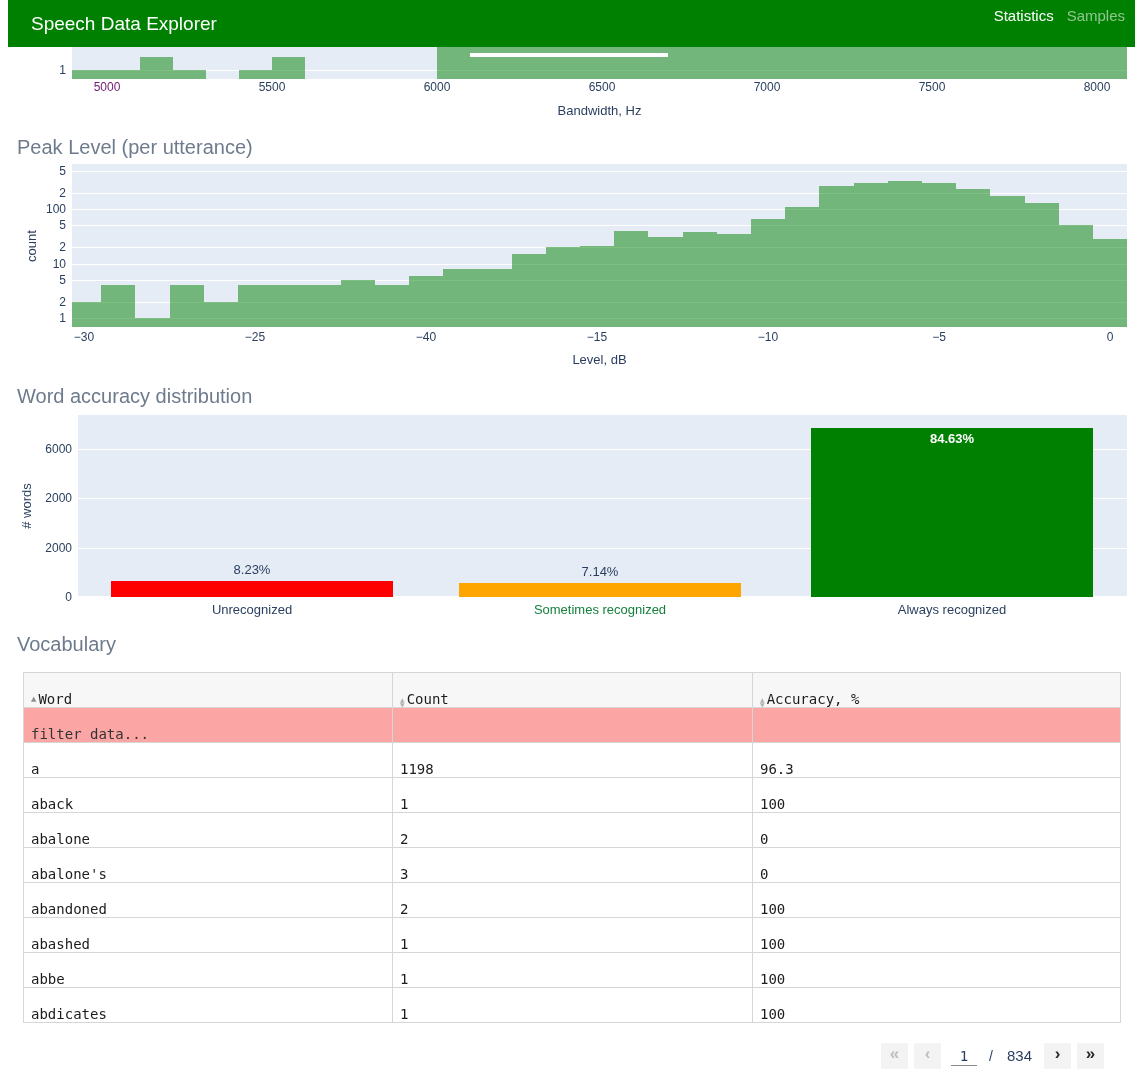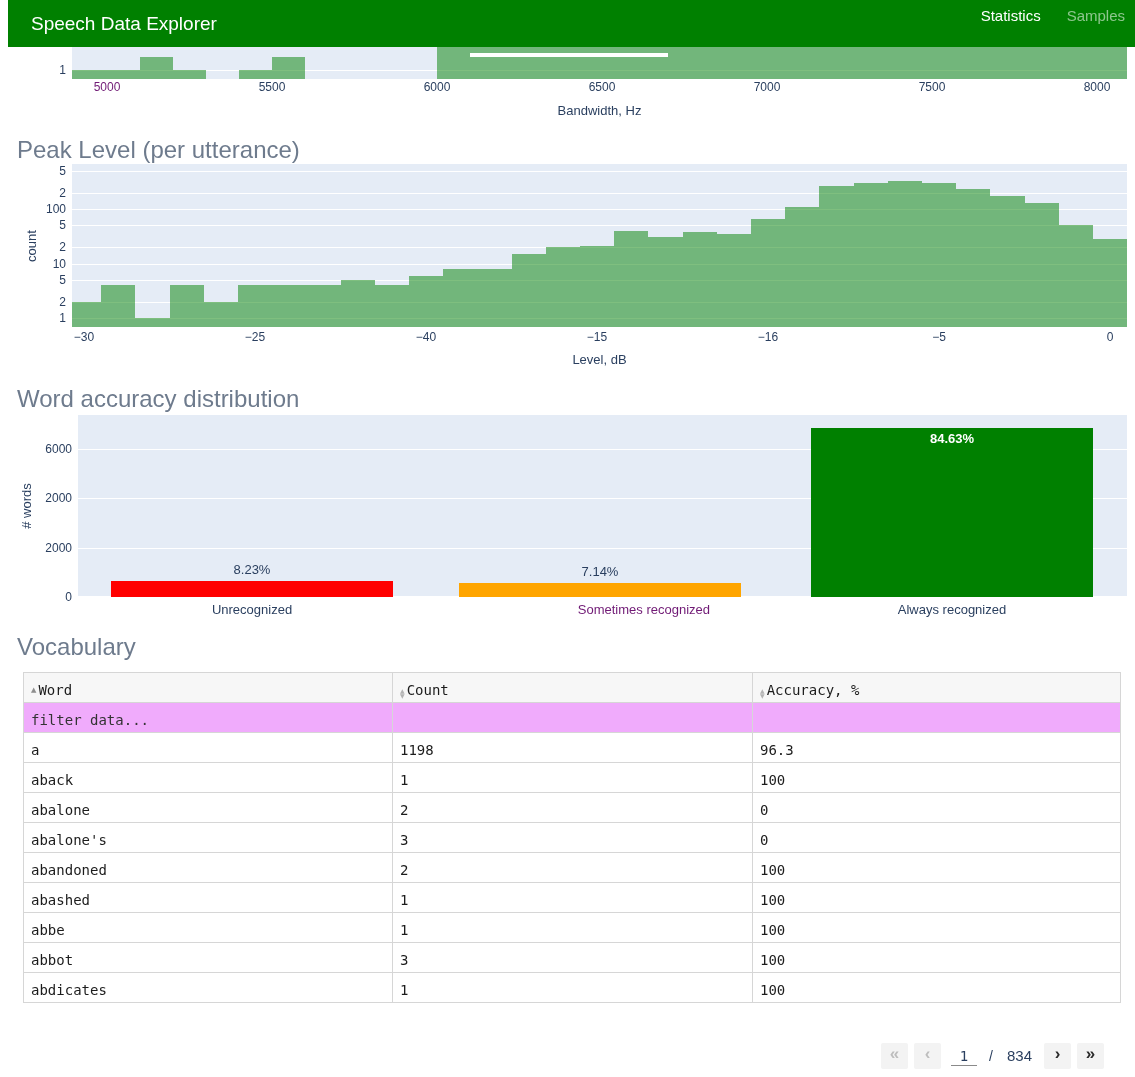--- a/index.html
+++ b/index.html
@@ -2,50 +2,50 @@
 <html><head>
 <meta charset="utf-8">
 <style>
   html,body{margin:0;padding:0;background:#fff;}
   *{box-sizing:border-box;}
   .page{position:relative;width:1135px;height:1077px;background:#fff;overflow:hidden;
         font-family:"Liberation Sans",sans-serif;}
   
   .topbar{position:absolute;left:8px;top:0;width:1135px;height:47px;background:#008000;}
   .app-title{position:absolute;left:23px;top:0;height:47px;line-height:47px;color:#fff;font-size:19px;}
-  .topnav{position:absolute;right:18px;top:0;height:31px;display:flex;align-items:center;gap:26px;}
+  .topnav{position:absolute;right:18px;top:0;height:31px;display:flex;align-items:center;gap:13px;}
   .nav-item{font-size:15px;color:#fff;cursor:pointer;}
   .nav-item.dim{color:rgba(255,255,255,0.55);}
   
   .sec{position:absolute;left:0;width:1135px;}
   #sec-bw{top:47px;height:83px;}
   #sec-peak{top:164px;height:210px;}
   #sec-acc{top:415px;height:205px;}
   .plot{position:absolute;background:#e5ecf6;overflow:hidden;}
   #bw-plot{left:72px;top:0;width:1055px;height:32px;}
   #peak-plot{left:72px;top:0;width:1055px;height:163px;}
   #acc-plot{left:78px;top:0;width:1049px;height:182px;}
-  .sec-title{position:absolute;margin:0;font-size:24px;font-weight:400;color:#6e7b8d;white-space:nowrap;}
+  .sec-title{position:absolute;margin:0;font-size:20px;font-weight:400;color:#6e7b8d;white-space:nowrap;}
   #title-peak{left:17px;top:136px;}
   #title-acc{left:17px;top:385px;}
   #title-vocab{left:17px;top:633px;}
   .axis-title{position:absolute;font-size:13px;color:#2a3f5f;text-align:center;}
   #bw-xtitle{left:72px;width:1055px;top:56px;}
   #peak-xtitle{left:72px;width:1055px;top:188px;}
   .rot{position:absolute;transform:translate(-50%,-50%) rotate(-90deg);font-size:13px;color:#2a3f5f;white-space:nowrap;}
   #peak-ytitle{left:31px;top:82px;}
   #acc-ytitle{left:26px;top:91px;}
   
   .vocab-wrap{position:absolute;left:23px;top:672px;width:1097px;}
   table.vocab{border-collapse:collapse;table-layout:fixed;width:1097px;
       font-family:"DejaVu Sans Mono",monospace;font-size:14px;color:#1c1c1c;}
-  table.vocab th,table.vocab td{border:1px solid #d6d6d6;height:30px;padding:4px 6px 0 7px;
+  table.vocab th,table.vocab td{border:1px solid #d6d6d6;height:30px;padding:18px 6px 0 7px;
       text-align:left;font-weight:400;overflow:hidden;white-space:nowrap;}
   table.vocab th{background:#f7f7f7;cursor:pointer;}
-  tr.filter-row td{background:#f0abfc;margin-left:14px;}
+  tr.filter-row td{background:#fca5a5;margin-left:14px;}
   tr.data-row td{background:#fff;}
   .filter-cell{text-align:right;color:#333;cursor:text;}
   .sort-updown{display:inline-flex;flex-direction:column;font-size:6px;line-height:5px;
       color:#b3b3b3;vertical-align:2px;margin-right:2px;font-family:"DejaVu Sans",sans-serif;}
   .sort-asc{display:inline-block;font-size:7px;color:#8e8e8e;vertical-align:3px;margin-right:2px;
       font-family:"DejaVu Sans",sans-serif;}
   
   .pagination{position:absolute;top:1042px;right:31px;height:27px;display:flex;align-items:center;gap:6px;}
   .pg-btn{width:27px;height:26px;border:none;background:#f3f3f3;border-radius:2px;
       font-family:"Liberation Sans",sans-serif;font-size:17px;font-weight:700;color:#2a2a2a;
@@ -142,21 +142,21 @@
       <div style="position: absolute; left: 26px; width: 40px; top: 92.5px; height: 14px; line-height: 14px; text-align: right; font-size: 12px; color: rgb(42, 63, 95);">10</div>
       <div style="position: absolute; left: 26px; width: 40px; top: 76.0939px; height: 14px; line-height: 14px; text-align: right; font-size: 12px; color: rgb(42, 63, 95);">2</div>
       <div style="position: absolute; left: 26px; width: 40px; top: 54.4061px; height: 14px; line-height: 14px; text-align: right; font-size: 12px; color: rgb(42, 63, 95);">5</div>
       <div style="position: absolute; left: 26px; width: 40px; top: 38px; height: 14px; line-height: 14px; text-align: right; font-size: 12px; color: rgb(42, 63, 95);">100</div>
       <div style="position: absolute; left: 26px; width: 40px; top: 21.5939px; height: 14px; line-height: 14px; text-align: right; font-size: 12px; color: rgb(42, 63, 95);">2</div>
       <div style="position: absolute; left: 26px; width: 40px; top: -0.0938652px; height: 14px; line-height: 14px; text-align: right; font-size: 12px; color: rgb(42, 63, 95);">5</div>
       <div style="position: absolute; left: 49px; width: 70px; top: 166px; text-align: center; font-size: 12px; color: rgb(42, 63, 95);">−30</div>
       <div style="position: absolute; left: 220px; width: 70px; top: 166px; text-align: center; font-size: 12px; color: rgb(42, 63, 95);">−25</div>
       <div style="position: absolute; left: 391px; width: 70px; top: 166px; text-align: center; font-size: 12px; color: rgb(42, 63, 95);">−40</div>
       <div style="position: absolute; left: 562px; width: 70px; top: 166px; text-align: center; font-size: 12px; color: rgb(42, 63, 95);">−15</div>
-      <div style="position: absolute; left: 733px; width: 70px; top: 166px; text-align: center; font-size: 12px; color: rgb(42, 63, 95);">−16</div>
+      <div style="position: absolute; left: 733px; width: 70px; top: 166px; text-align: center; font-size: 12px; color: rgb(42, 63, 95);">−10</div>
       <div style="position: absolute; left: 904px; width: 70px; top: 166px; text-align: center; font-size: 12px; color: rgb(42, 63, 95);">−5</div>
       <div style="position: absolute; left: 1075px; width: 70px; top: 166px; text-align: center; font-size: 12px; color: rgb(42, 63, 95);">0</div>
     </section>
 
   <h2 class="sec-title" id="title-acc">Word accuracy distribution</h2>
   <section class="sec" id="sec-acc">
     <div class="plot" id="acc-plot">
         <div style="position: absolute; left: 0px; width: 1049px; top: 133px; height: 1px; background: rgb(255, 255, 255);"></div>
         <div style="position: absolute; left: 0px; width: 1049px; top: 83px; height: 1px; background: rgb(255, 255, 255);"></div>
         <div style="position: absolute; left: 0px; width: 1049px; top: 34px; height: 1px; background: rgb(255, 255, 255);"></div>
@@ -166,21 +166,21 @@
         <div style="position: absolute; left: 733px; width: 282px; top: 13.1228px; height: 168.877px; background: rgb(0, 128, 0);"></div>
       </div>
     <div class="rot" id="acc-ytitle"># words</div>
   <div style="position: absolute; left: 22px; width: 50px; top: 174px; height: 16px; line-height: 16px; text-align: right; font-size: 12px; color: rgb(42, 63, 95);">0</div>
       <div style="position: absolute; left: 22px; width: 50px; top: 124.7px; height: 16px; line-height: 16px; text-align: right; font-size: 12px; color: rgb(42, 63, 95);">2000</div>
       <div style="position: absolute; left: 22px; width: 50px; top: 75.4px; height: 16px; line-height: 16px; text-align: right; font-size: 12px; color: rgb(42, 63, 95);">2000</div>
       <div style="position: absolute; left: 22px; width: 50px; top: 26.1px; height: 16px; line-height: 16px; text-align: right; font-size: 12px; color: rgb(42, 63, 95);">6000</div>
       <div style="position: absolute; left: 182px; width: 140px; top: 146.583px; text-align: center; font-size: 13px; color: rgb(42, 63, 95);">8.23%</div>
       <div style="position: absolute; left: 142px; width: 220px; top: 187px; text-align: center; font-size: 13px; color: rgb(42, 63, 95);">Unrecognized</div>
       <div style="position: absolute; left: 530px; width: 140px; top: 148.752px; text-align: center; font-size: 13px; color: rgb(42, 63, 95);">7.14%</div>
-      <div style="position: absolute; left: 490px; width: 220px; top: 187px; text-align: right; font-size: 13px; color: #701a75;">Sometimes recognized</div>
+      <div style="position: absolute; left: 490px; width: 220px; top: 187px; text-align: center; font-size: 13px; color: #15803d;">Sometimes recognized</div>
       <div style="position: absolute; left: 882px; width: 140px; top: 16.1228px; text-align: center; font-size: 13px; font-weight: 600; color: rgb(255, 255, 255);">84.63%</div>
       <div style="position: absolute; left: 842px; width: 220px; top: 187px; text-align: center; font-size: 13px; color: rgb(42, 63, 95);">Always recognized</div>
     </section>
 
   <h2 class="sec-title" id="title-vocab">Vocabulary</h2>
   <div class="vocab-wrap">
     <table class="vocab" id="vocab-table">
       <colgroup>
           <col style="width:369px">
           <col style="width:360px">
@@ -234,25 +234,20 @@
             <td>abashed</td>
             <td>1</td>
             <td>100</td>
           </tr>
           <tr class="data-row">
             <td>abbe</td>
             <td>1</td>
             <td>100</td>
           </tr>
           <tr class="data-row">
-            <td>abbot</td>
-            <td>3</td>
-            <td>100</td>
-          </tr>
-          <tr class="data-row">
             <td>abdicates</td>
             <td>1</td>
             <td>100</td>
           </tr>
         </tbody>
     </table>
   </div>
 
   <div class="pagination">
     <button class="pg-btn disabled">«</button>

